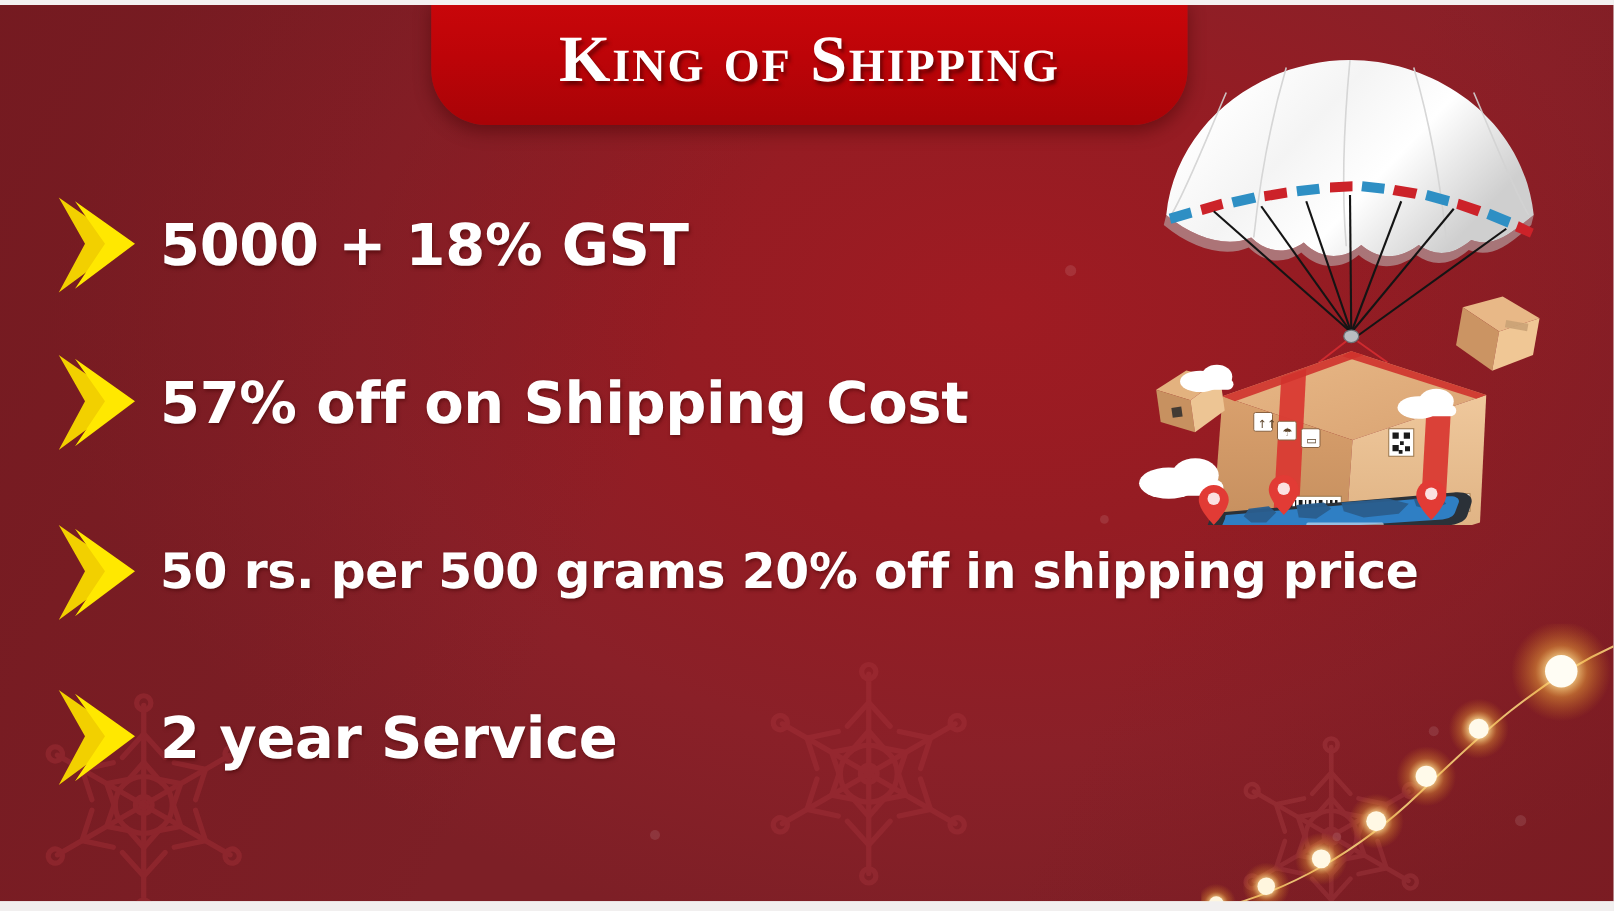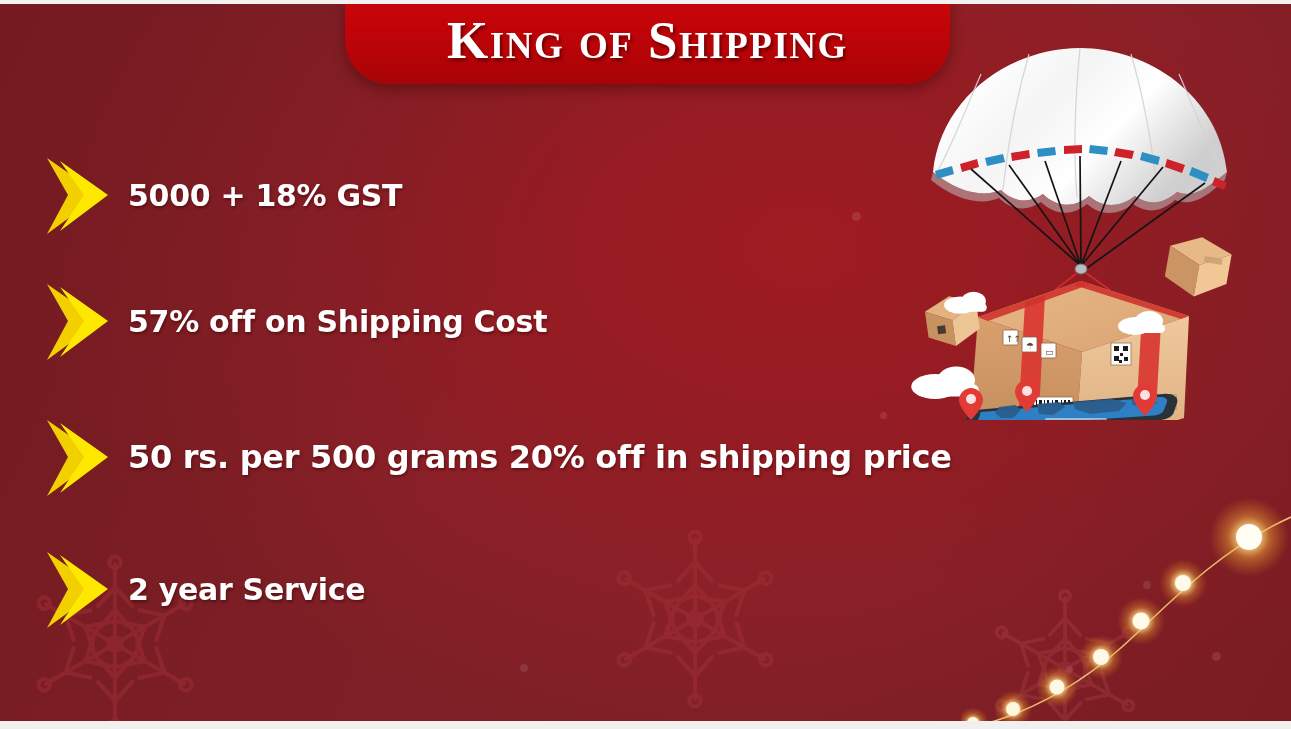--- a/index.html
+++ b/index.html
@@ -24,21 +24,21 @@
   }
 
   
   .flake { position:absolute; opacity:.5; }
   .flake svg { display:block; }
 
   .dotmark { position:absolute; border-radius:50%; background:rgba(255,255,255,.10); }
 
   
   #title-plate {
-    position:absolute; left:345px; top:0px; width:605px; height:84px;
+    position:absolute; left:345px; top:0px; width:605px; height:100px;
     background:linear-gradient(180deg,#c9060a 0%,#bd0408 45%,#a80307 100%);
     border-radius:0 0 44px 44px;
     box-shadow:0 5px 14px rgba(60,0,0,.45);
     display:flex; align-items:center; justify-content:center;
   }
   #title-plate .title-text {
     font-family:"Liberation Serif", "DejaVu Serif", serif;
     font-weight:700; color:#ffffff;
     font-size:53px; line-height:1;
     font-variant:small-caps; letter-spacing:1.5px;
@@ -47,25 +47,25 @@
   }
 
   
   #features { position:absolute; left:0; top:0; width:100%; height:100%; }
   .feature-row { position:absolute; display:flex; align-items:center; left:44px; }
   .chev { flex:0 0 auto; width:66px; height:88px; margin-right:18px; }
   .chev svg { display:block; }
   .feature-text {
     color:#ffffff; font-weight:700;
     font-family:"DejaVu Sans", "Liberation Sans", sans-serif;
-    font-size:30px; line-height:1.05; white-space:nowrap;
+    font-size:46px; line-height:1.05; white-space:nowrap;
     letter-spacing:-.3px;
     text-shadow:1px 2px 3px rgba(60,0,0,.5);
   }
-  .feature-text.small { font-size:32px; }
+  .feature-text.small { font-size:39px; }
 
   
   #delivery-art { position:absolute; left:905px; top:40px; width:370px; height:380px; }
   #delivery-art svg { display:block; }
 
   
   #fairy-lights { position:absolute; right:0; bottom:0; width:330px; height:230px; }
   #fairy-lights svg { display:block; }
 
   .top-strip { position:absolute; left:0; top:0; width:100%; height:4px; background:#f4f1f1; }

